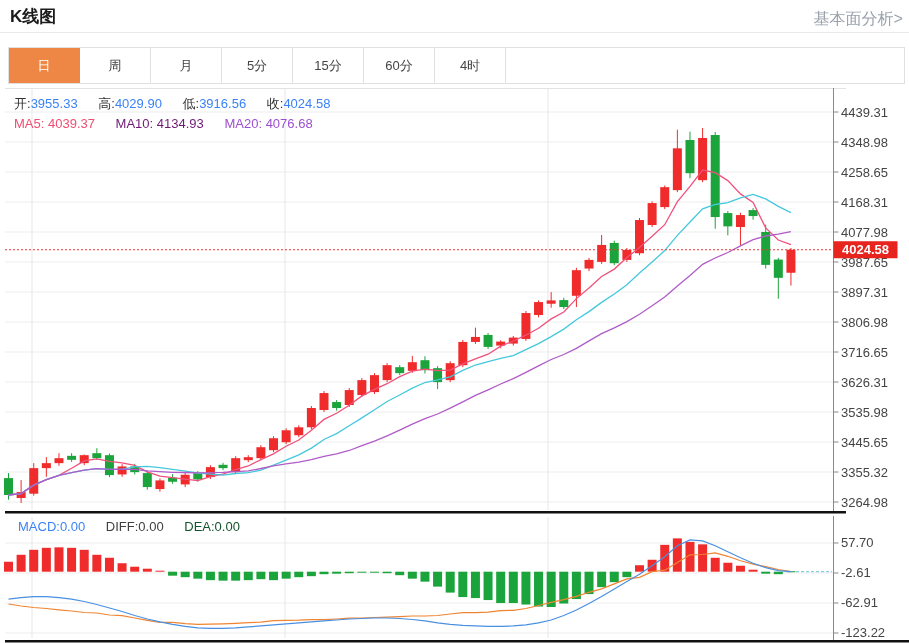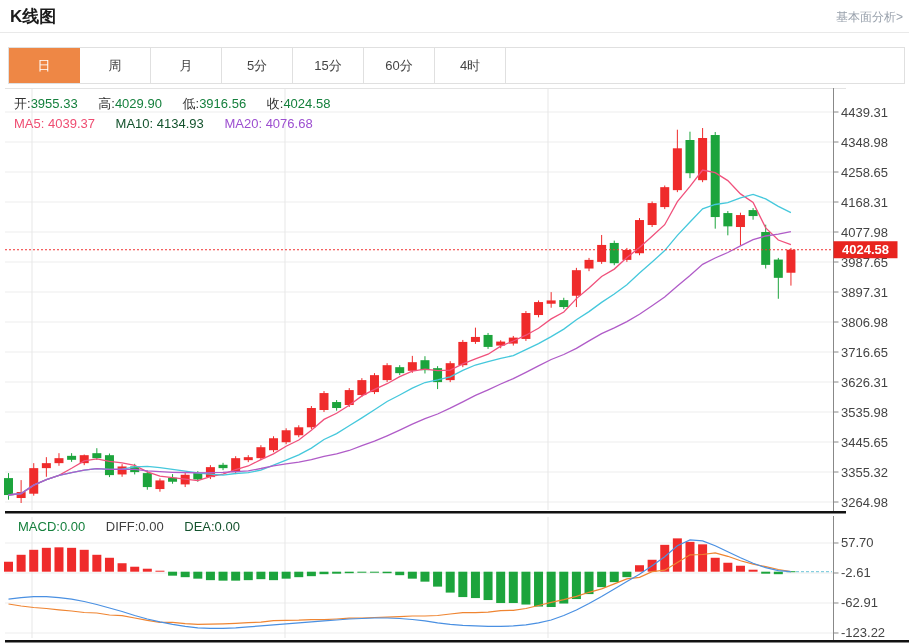--- a/index.html
+++ b/index.html
@@ -1,32 +1,32 @@
 <!DOCTYPE html>
 <html><head>
 <meta charset="utf-8">
 <style>
   html,body{margin:0;padding:0;background:#fff;}
   #screen{position:relative;width:909px;height:643px;background:#fff;overflow:hidden;
           font-family:"Liberation Sans","DejaVu Sans",sans-serif;}
   .page-title{position:absolute;left:10px;top:5px;font-size:17px;font-weight:bold;color:#1b1b1b;}
-  .fund-link{position:absolute;right:6px;top:9px;font-size:12px;color:#99a1ac;cursor:pointer;text-decoration:none;}
+  .fund-link{position:absolute;right:6px;top:9px;font-size:16px;color:#99a1ac;cursor:pointer;text-decoration:none;font-family:Liberation Mono, monospace;}
   .hdr-sep{position:absolute;left:0;top:32px;width:909px;height:1px;background:#e9e9e9;}
   #tabbar{position:absolute;left:8px;top:47px;width:897px;height:37px;border:1px solid #e0e0e0;
           box-sizing:border-box;display:flex;}
   .tab{width:71px;height:100%;box-sizing:border-box;border-right:1px solid #e0e0e0;
        display:flex;align-items:center;justify-content:center;font-size:13px;color:#444;
        background:#fff;cursor:pointer;}
   .tab.active{background:#ee8745;color:#fff;border-right:1px solid #ee8745;}
   .tab-filler{flex:1;background:#fff;}
   #chart-svg{position:absolute;left:0;top:0;}
   .info-row{position:absolute;left:14px;font-size:13px;white-space:nowrap;}
   .info-row .lbl{color:#333;}
   .info-row .grp{margin-right:17px;}
-  .red{color:#15803d;} .pink{color:#ef4e72;margin-top:19px;} .cyan{color:#14532d;} .purple{color:#9d4fd0;margin-top:26px;}
+  .red{color:#3b82f6;} .pink{color:#ef4e72;margin-top:19px;} .cyan{color:#701a75;} .purple{color:#9d4fd0;margin-top:26px;}
   .blue{color:#404040;} .orange{color:#14532d;}
 </style>
 </head>
 <body>
 
 <div id="screen">
   <div class="page-title">K线图</div>
   <a class="fund-link">基本面分析&gt;</a>
   <div class="hdr-sep"></div>
 

